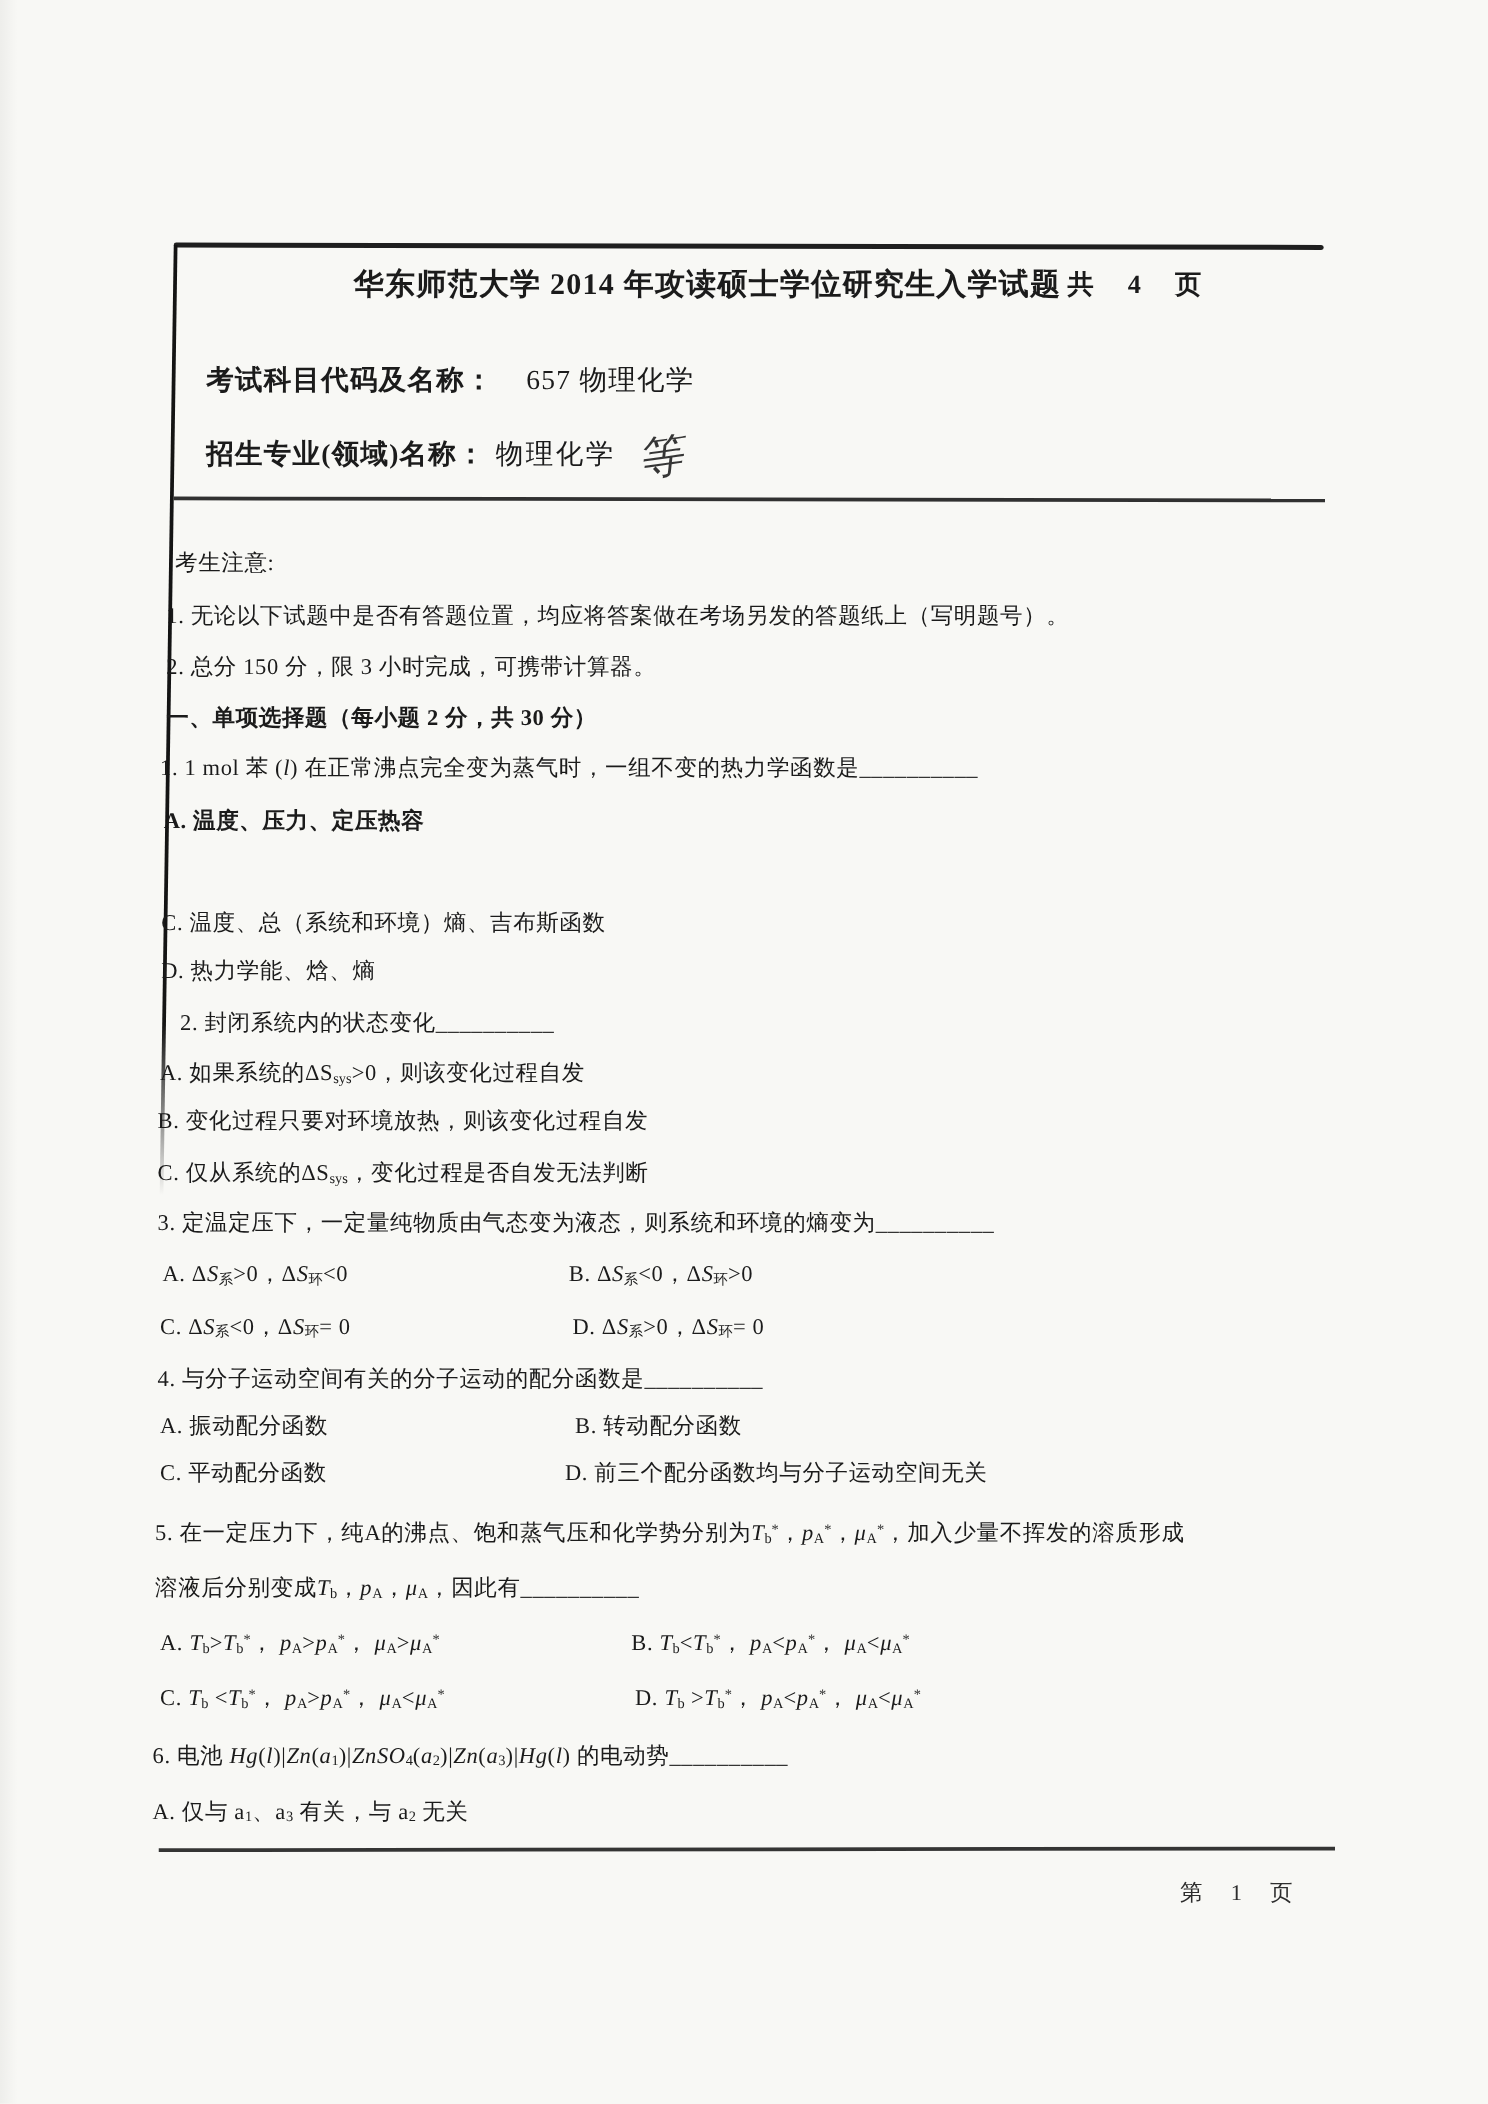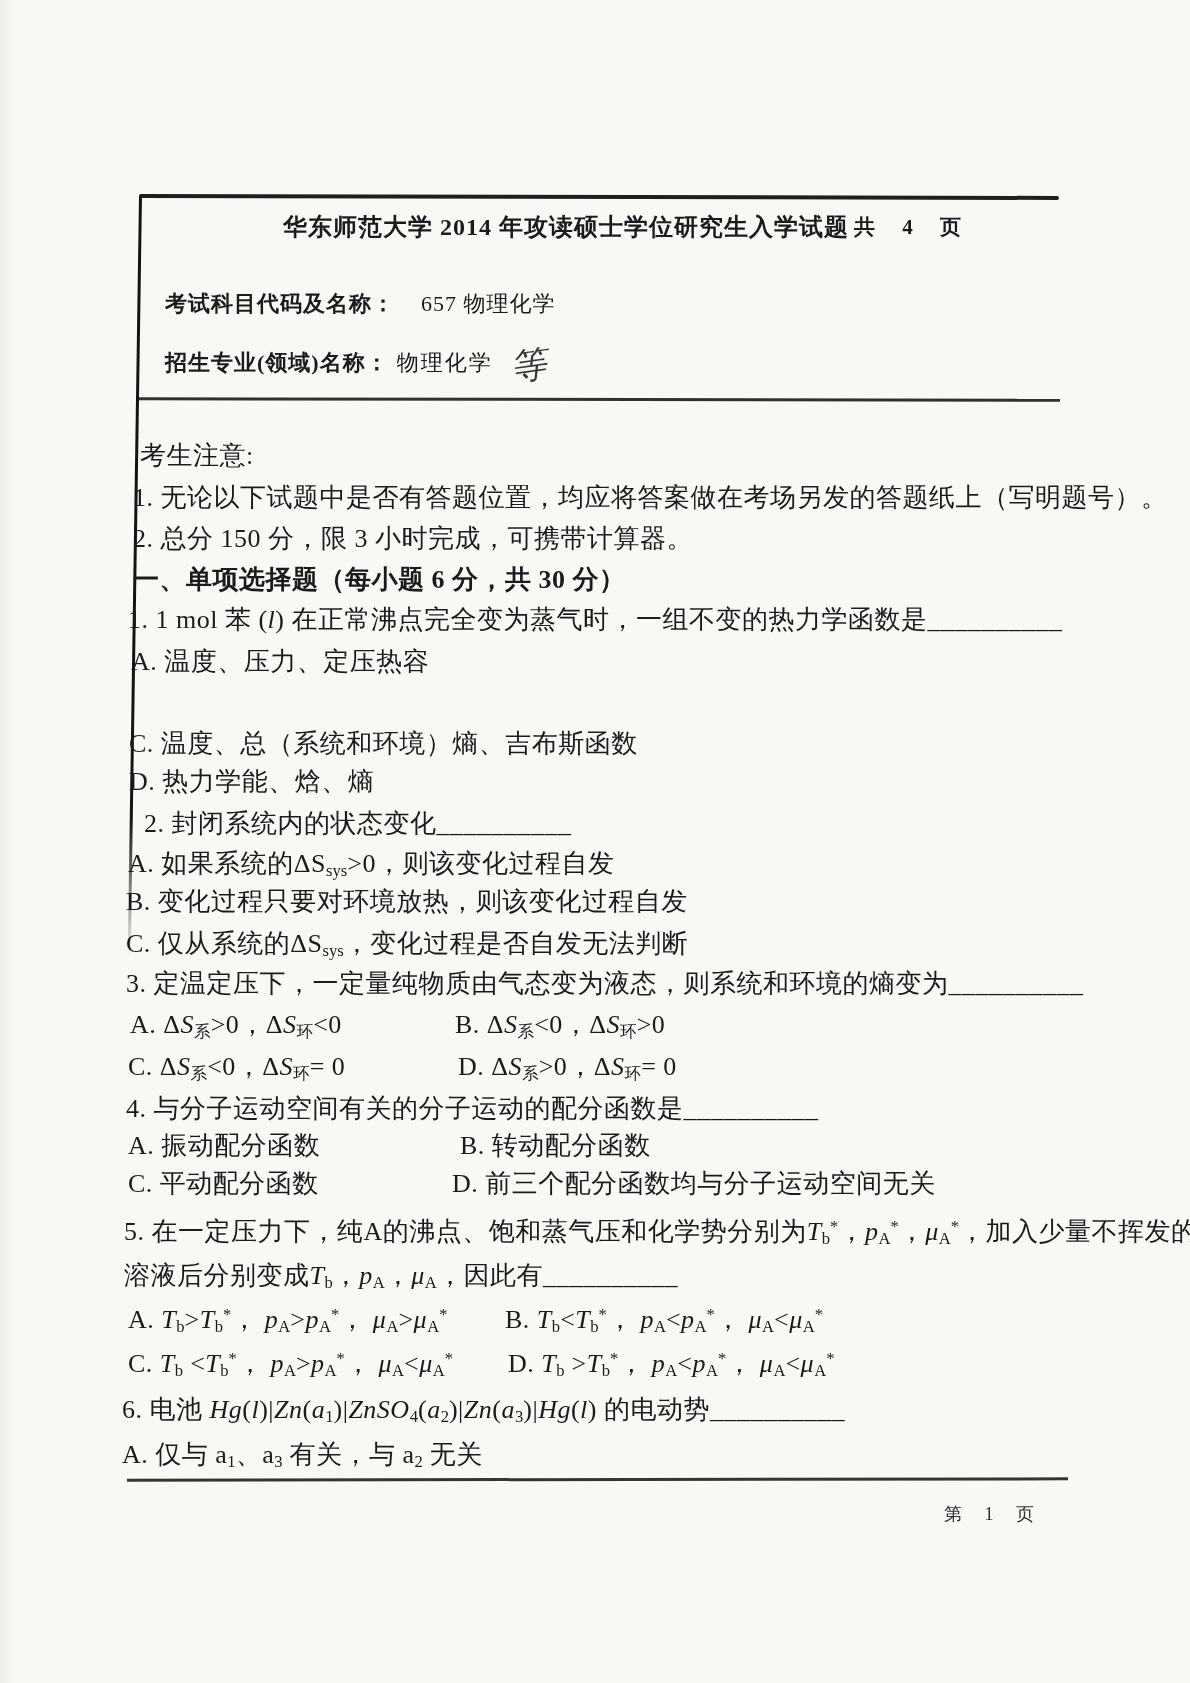--- a/index.html
+++ b/index.html
@@ -40,21 +40,21 @@
   .subject-value{ font-weight: 400; margin-left: 26px; letter-spacing: 1px; }
   .major-line   { left: 165px; top: 334px; font-size: 22px; }
   .major-label  { font-weight: 600; letter-spacing: 1px; }
   .major-value  { font-weight: 400; margin-left: 8px; letter-spacing: 2px; }
   .major-note   {
     display: inline-block; margin-left: 16px; font-size: 36px; font-style: italic;
     font-weight: 400; transform: rotate(-8deg) translateY(8px); opacity: .88;
   }
 
   
-  .line { position: absolute; white-space: nowrap; font-size: 26px; letter-spacing: 0.5px; }
+  .line { position: absolute; white-space: nowrap; font-size: 18px; letter-spacing: 0.5px; }
   .bold { font-weight: 600; }
   .line sub { font-size: 64%; vertical-align: -18%; letter-spacing: 0; }
   .line sup { font-size: 64%; vertical-align: 42%; letter-spacing: 0; }
   .line i   { font-family: "Liberation Serif", "DejaVu Serif", serif; }
 
   
   .page-number { left: 944px; top: 1502px; font-size: 18px; letter-spacing: 9px; color: #2d2d2d; }
 </style>
 </head>
 <body>
@@ -74,24 +74,24 @@
   </div>
 
   <div class="abs major-line">
     <span class="major-label">招生专业(领域)名称：</span><span class="major-value">物理化学</span><span class="major-note">等</span>
   </div>
 
   <div class="line" style="left:140px; top:438px;">考生注意:</div>
   <div class="line" style="left:133px; top:480px;">1. 无论以下试题中是否有答题位置，均应将答案做在考场另发的答题纸上（写明题号）。</div>
   <div class="line" style="left:133px; top:521px;">2. 总分 150 分，限 3 小时完成，可携带计算器。</div>
 
-  <div class="line bold" style="left:133px; top:562px;">一、单项选择题（每小题 6 分，共 30 分）</div>
+  <div class="line bold" style="left:133px; top:562px;">一、单项选择题（每小题 2 分，共 30 分）</div>
 
   <div class="line" style="left:128px; top:602px;">1. 1 mol 苯 (<i>l</i>) 在正常沸点完全变为蒸气时，一组不变的热力学函数是__________</div>
-  <div class="line" style="left:131px; top:644px;">A. 温度、压力、定压热容</div>
+  <div class="line" style="left:131px; top:644px;font-weight:bold;">A. 温度、压力、定压热容</div>
   <div class="line" style="left:129px; top:726px;">C. 温度、总（系统和环境）熵、吉布斯函数</div>
   <div class="line" style="left:129px; top:764px;">D. 热力学能、焓、熵</div>
 
   <div class="line" style="left:129px; top:806px;padding-left:15px;">2. 封闭系统内的状态变化__________</div>
   <div class="line" style="left:128px; top:846px;">A. 如果系统的ΔS<sub>sys</sub>&gt;0，则该变化过程自发</div>
   <div class="line" style="left:126px; top:884px;">B. 变化过程只要对环境放热，则该变化过程自发</div>
   <div class="line" style="left:126px; top:926px;">C. 仅从系统的ΔS<sub>sys</sub>，变化过程是否自发无法判断</div>
 
   <div class="line" style="left:126px; top:966px;">3. 定温定压下，一定量纯物质由气态变为液态，则系统和环境的熵变为__________</div>
   <div class="line" style="left:130px; top:1007px;">A. Δ<i>S</i><sub>系</sub>&gt;0，Δ<i>S</i><sub>环</sub>&lt;0</div>

